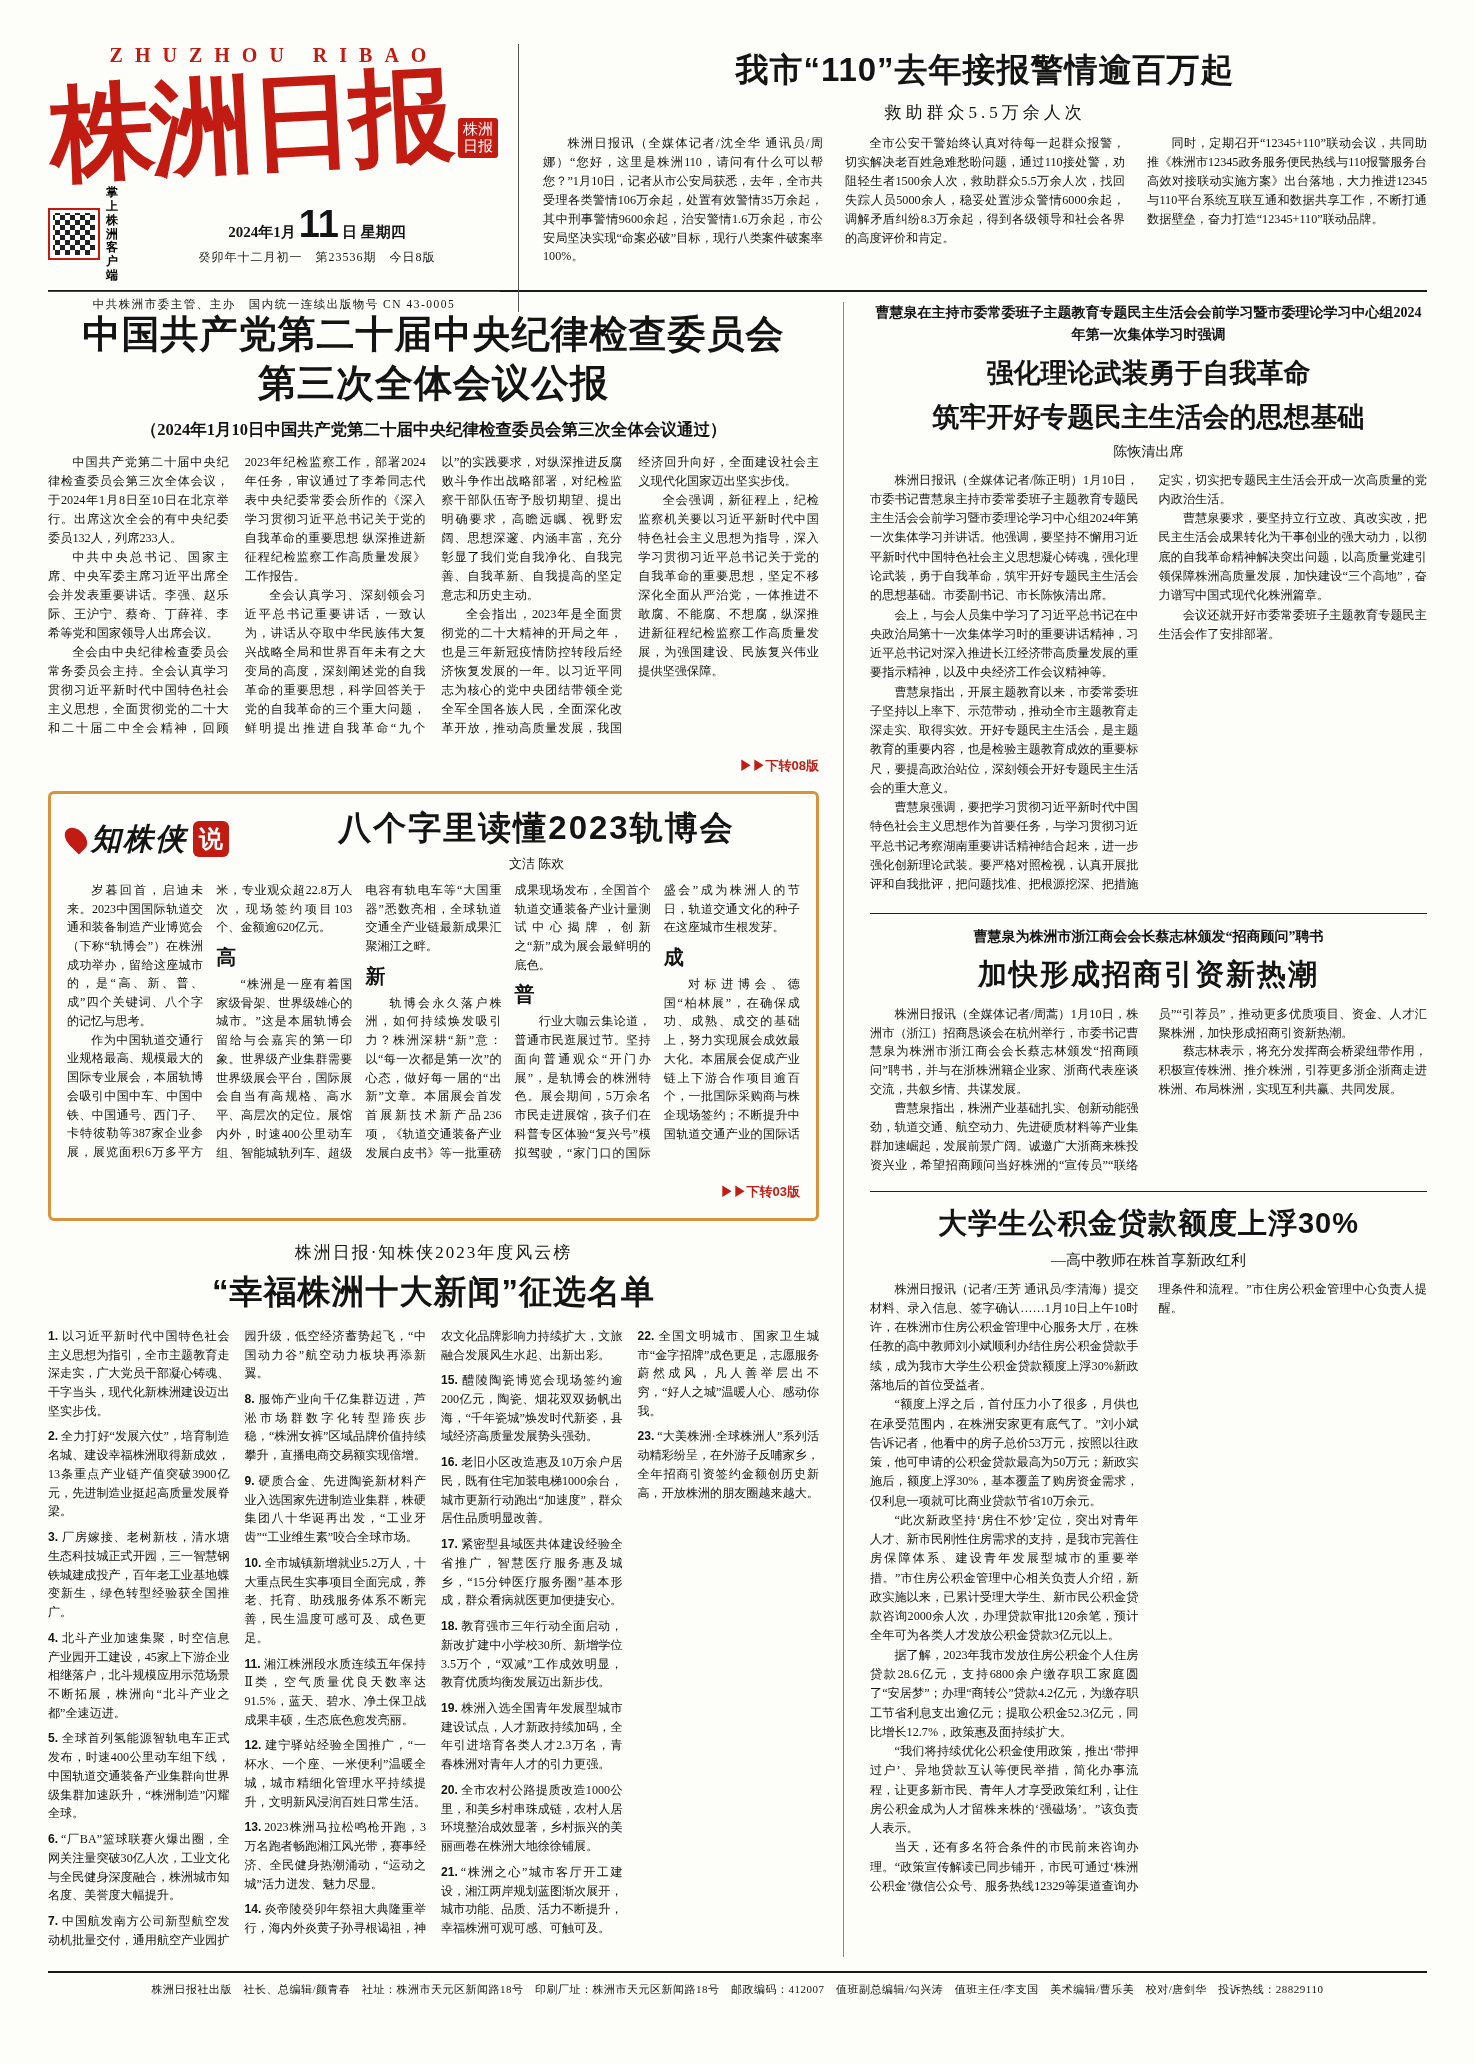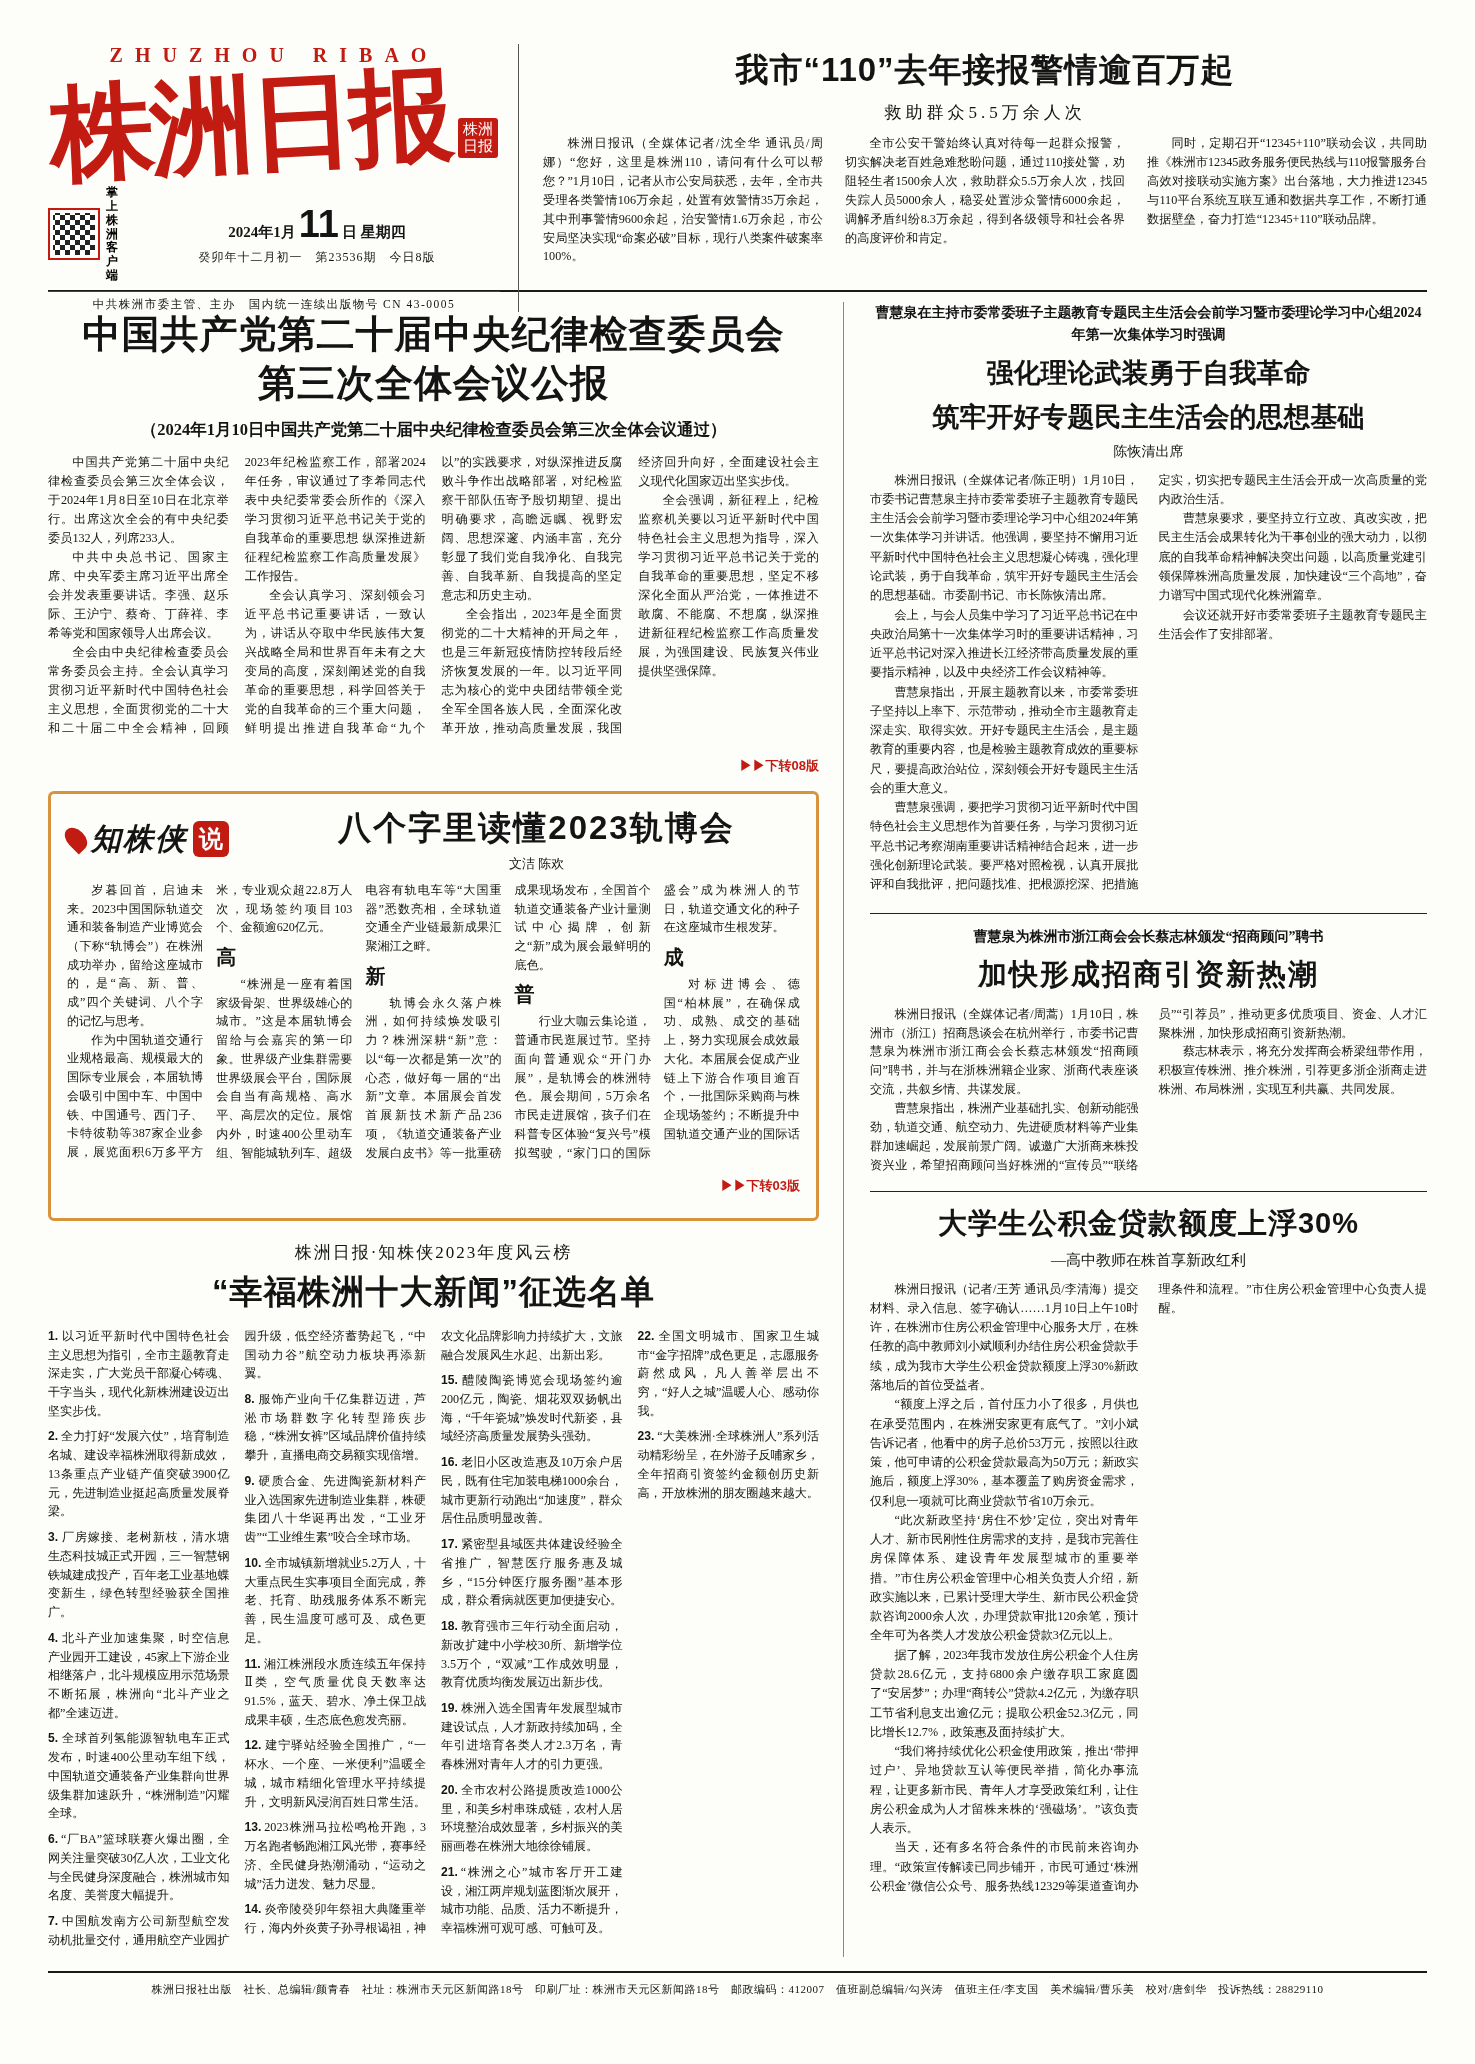--- a/index.html
+++ b/index.html
@@ -67,21 +67,21 @@
                 width:36px; height:36px; display:flex; align-items:center; justify-content:center;
                 font-family:"Liberation Sans",sans-serif; }
   .f-head-mid { flex:1; text-align:center; }
   .f-h { font-family:"Liberation Sans","DejaVu Sans",sans-serif; font-weight:900; font-size:33px; letter-spacing:2px; }
   .f-byline { font-size:13px; margin-top:4px; }
   .f-body { column-count:5; column-gap:13px; column-fill:auto; height:294px; overflow:hidden;
             font-size:12.1px; line-height:1.55; text-align:justify; }
   .f-tag { display:block; font-size:20px; font-weight:900; font-family:"Liberation Sans",sans-serif; margin:5px 0 2px; }
   .f-tag:empty { display:none; margin:0; }
   .f-text { display:block; text-indent:2em; }
-  .f-jump { margin-top:2px; }
+  .f-jump { margin-top:8px; }
   
   .top-ten { margin-top:20px; }
   .tt-kicker { text-align:center; font-size:17px; letter-spacing:2px; }
   .tt-h { font-family:"Liberation Sans","DejaVu Sans",sans-serif; font-weight:900;
           font-size:33px; text-align:center; margin:6px 0 12px; letter-spacing:1px; }
   .tt-list { column-count:4; column-gap:15px; column-fill:auto; height:630px; overflow:hidden;
              font-size:12.1px; line-height:1.55; text-align:justify; }
   .tt-item { margin:0 0 7px; }
   .tt-num { font-family:"Liberation Sans",sans-serif; font-weight:900; padding-right:3px; }
   

